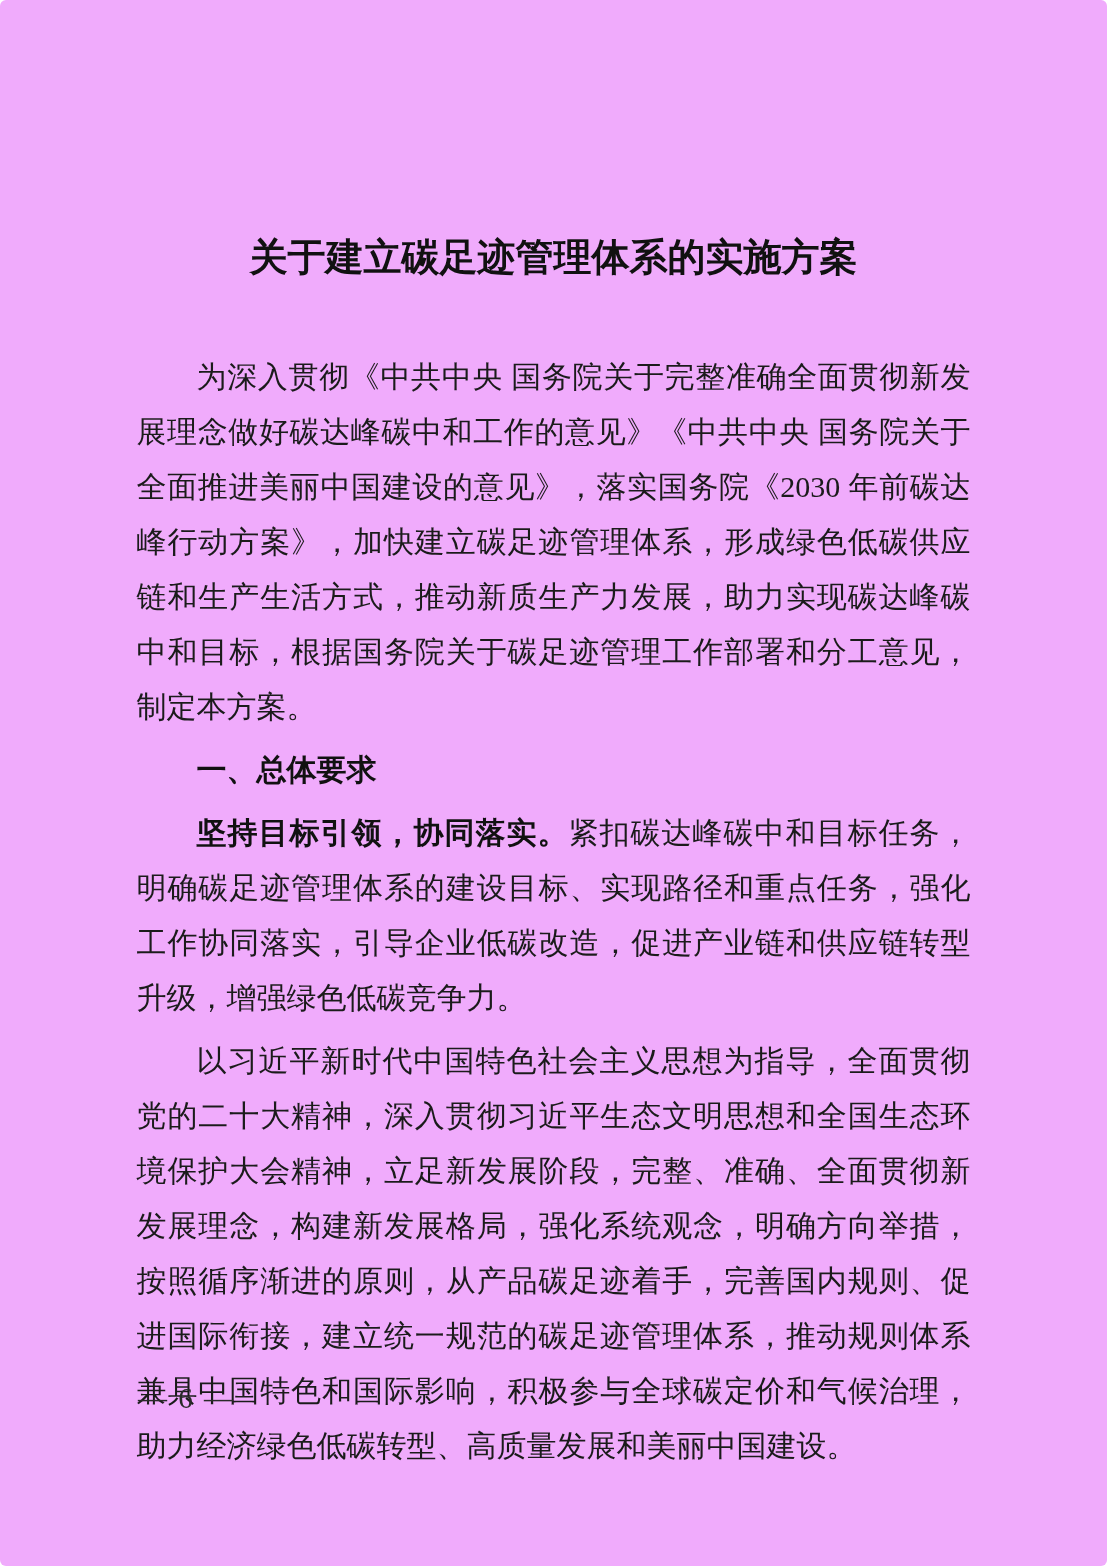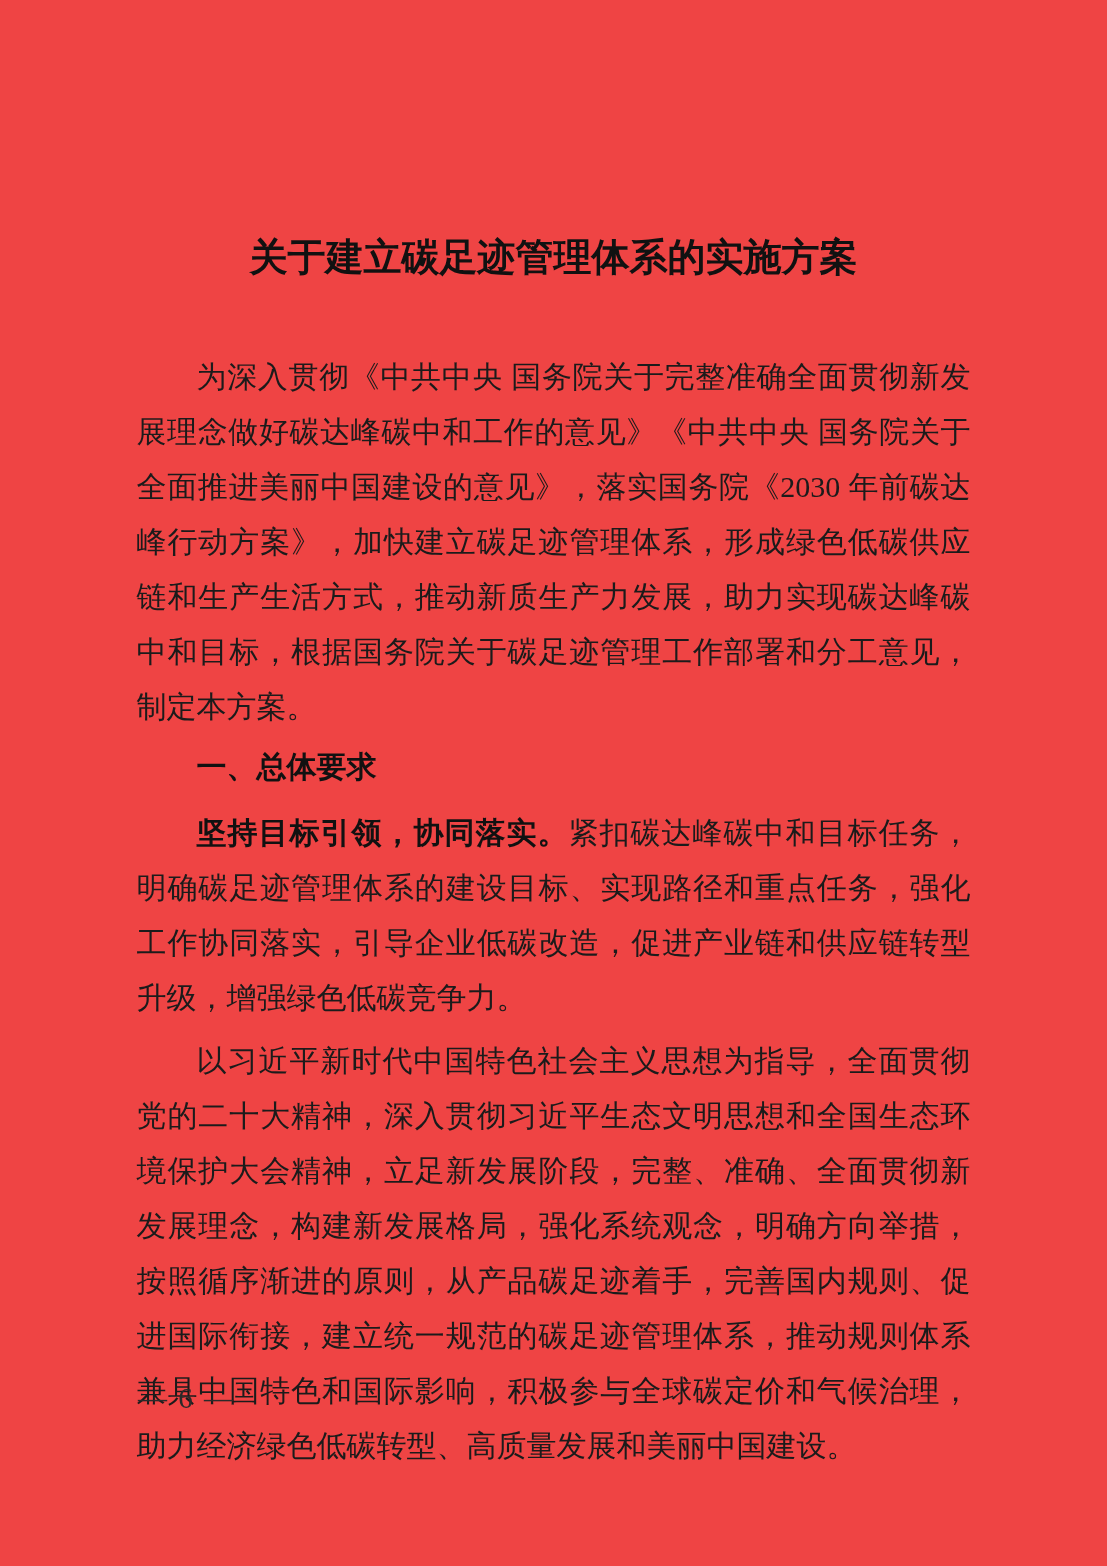--- a/index.html
+++ b/index.html
@@ -4,23 +4,24 @@
 <style>
   html, body {
     margin: 0;
     padding: 0;
     background: #ffffff;
   }
   .page {
     position: relative;
     width: 1107px;
     height: 1566px;
-    background: #ef4444;
+    background: #f0abfc;
     overflow: hidden;
     color: #1b1b1b;
+    border-radius: 6px;
   }
   .doc-title {
     margin: 0;
     padding-top: 232px;
     text-align: center;
     font-family: "Liberation Sans", "DejaVu Sans", sans-serif;
     font-weight: 700;
     font-size: 38px;
     letter-spacing: 0px;
     color: #111111;
@@ -36,21 +37,21 @@
     word-break: break-all;
     color: #1b1b1b;
   }
   .doc-body p {
     margin: 8px;
     text-indent: 2em;
   }
   .section-heading {
     margin: 0;
     text-indent: 2em;
-    font-family: Liberation Mono, monospace;
+    font-family: Liberation Sans, sans-serif;
     font-weight: 700;
     font-size: 30px;
     line-height: 55px;
     color: #111111;
   }
   .para-lead {
     font-family: "Liberation Sans", "DejaVu Sans", sans-serif;
     font-weight: 700;
     color: #111111;
   }

